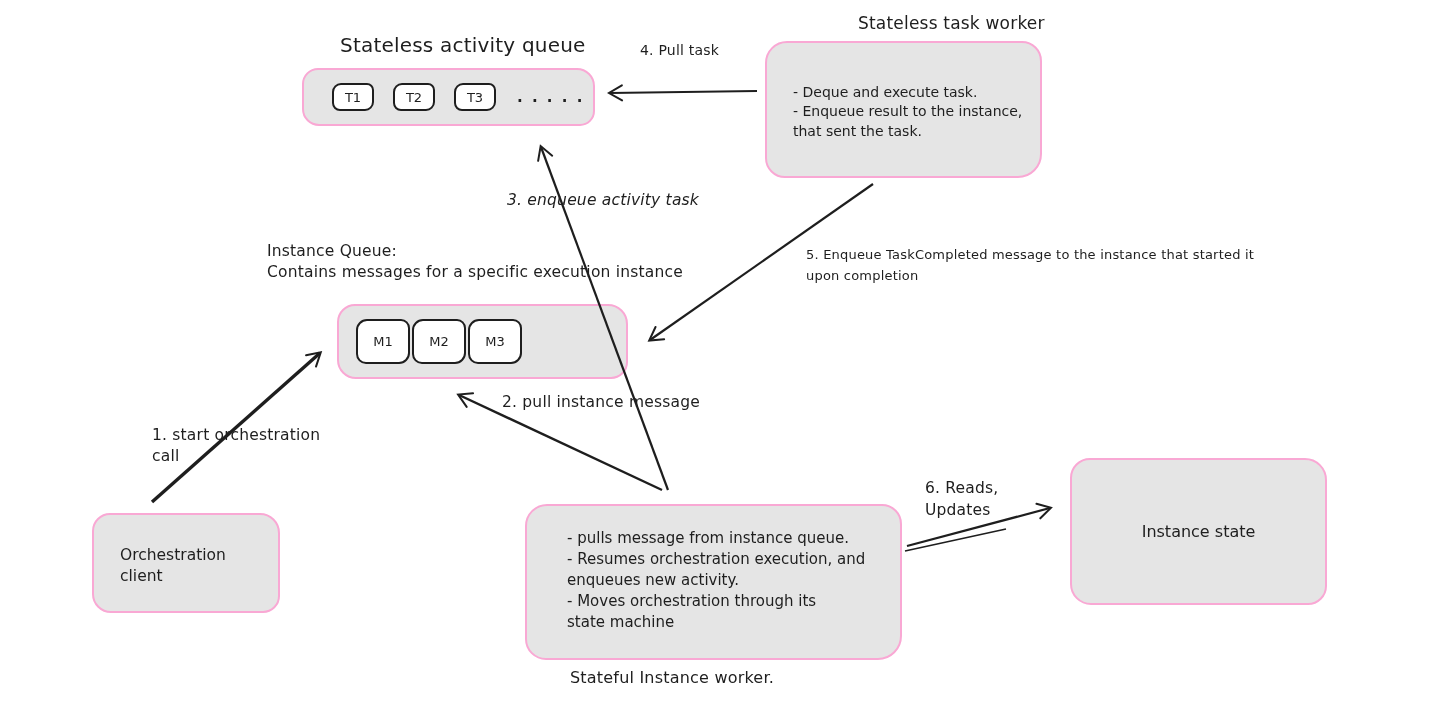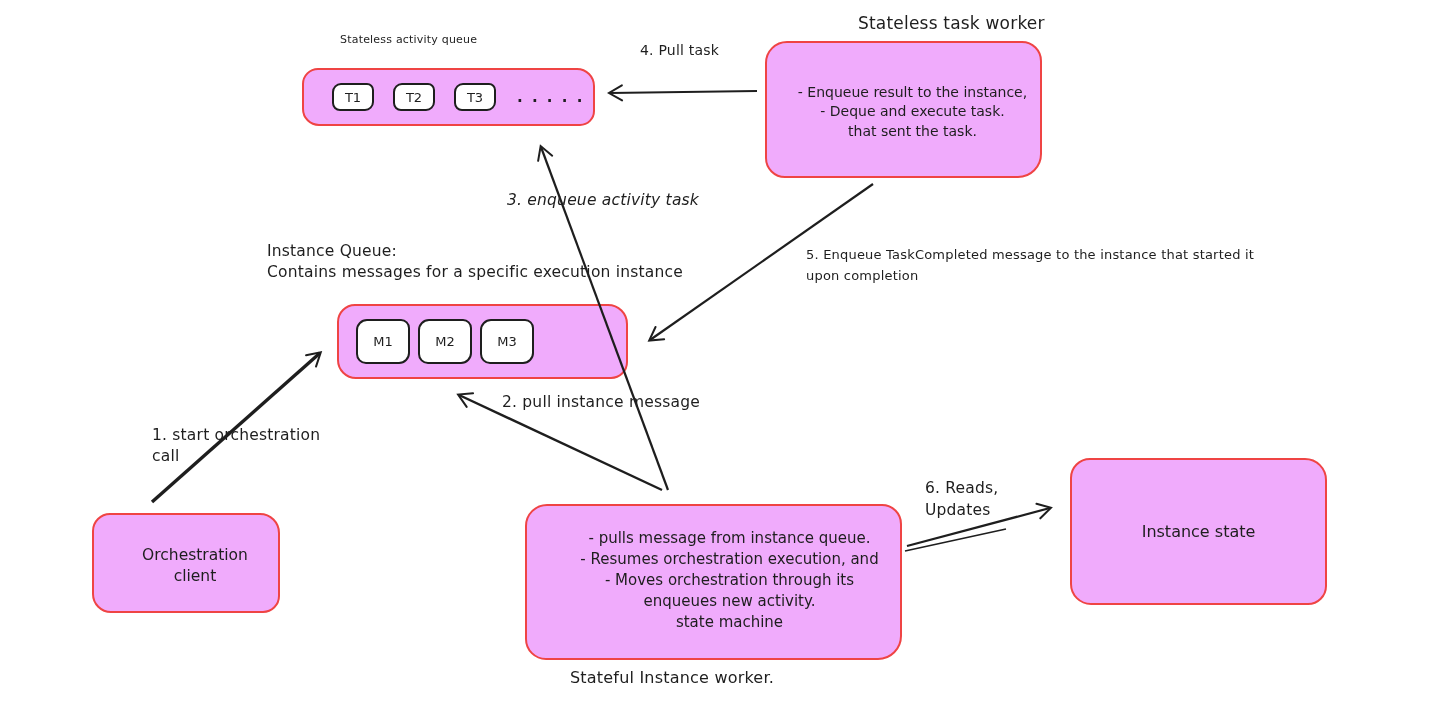--- a/index.html
+++ b/index.html
@@ -18,24 +18,23 @@
     position: absolute;
     inset: 0;
     width: 1443px;
     height: 727px;
     z-index: 5;
     pointer-events: none;
   }
 
   .box {
     position: absolute;
-    border: 2px solid #ef4444;
-    background: #f0abfc;
+    border: 2px solid #f9a8d4;
+    background: #e5e5e5;
     z-index: 2;
-    text-align: center;
   }
 
   .label {
     position: absolute;
     z-index: 3;
     white-space: nowrap;
     letter-spacing: 0.2px;
   }
 
   .chip {
@@ -51,40 +50,40 @@
   
   .activity-queue-box {
     left: 302px; top: 68px; width: 293px; height: 58px;
     border-radius: 16px 18px 15px 17px;
     display: flex; align-items: center;
     padding-left: 28px;
   }
   .activity-queue-box .chip { width: 42px; height: 28px; margin-right: 19px; }
   .queue-ellipsis { font-size: 15px; font-weight: bold; letter-spacing: 2px; margin-left: 2px; }
 
-  .activity-queue-title { left: 340px; top: 33px; font-size: 11px; }
+  .activity-queue-title { left: 340px; top: 33px; font-size: 20px; }
 
   
   .task-worker-box {
     left: 765px; top: 41px; width: 277px; height: 137px;
     border-radius: 22px 20px 24px 20px;
     padding: 40px 8px 0 26px;
     font-size: 14px;
     line-height: 1.38;
   }
   .task-worker-title { left: 810px; top: 13px; font-size: 17px; margin-left: 48px; }
 
   
   .instance-queue-box {
     left: 337px; top: 304px; width: 291px; height: 75px;
     border-radius: 18px 20px 17px 19px;
     display: flex; align-items: center;
     padding-left: 17px;
   }
-  .instance-queue-box .chip { width: 54px; height: 45px; margin-right: 8px; border-radius: 11px 9px 11px 10px; }
+  .instance-queue-box .chip { width: 54px; height: 45px; margin-right: 2px; border-radius: 11px 9px 11px 10px; }
 
   .instance-queue-title { left: 267px; top: 241px; font-size: 15.5px; line-height: 21px; }
 
   
   .orchestration-client-box {
     left: 92px; top: 513px; width: 188px; height: 100px;
     border-radius: 18px 20px 17px 19px;
     padding: 30px 8px 0 26px;
     font-size: 15.5px;
     line-height: 1.35;
@@ -140,22 +139,22 @@
   <div class="label activity-queue-title">Stateless activity queue</div>
   <div class="box activity-queue-box">
     <div class="chip">T1</div>
     <div class="chip">T2</div>
     <div class="chip">T3</div>
     <div class="queue-ellipsis">. . . . .</div>
   </div>
 
   <div class="label task-worker-title">Stateless task worker</div>
   <div class="box task-worker-box">
+    <div>- Deque and execute task.</div>
     <div>- Enqueue result to the instance,</div>
-    <div>- Deque and execute task.</div>
     <div>that sent the task.</div>
   </div>
 
   <div class="label instance-queue-title">
     <div>Instance Queue:</div>
     <div>Contains messages for a specific execution instance</div>
   </div>
   <div class="box instance-queue-box">
     <div class="chip">M1</div>
     <div class="chip">M2</div>
@@ -163,22 +162,22 @@
   </div>
 
   <div class="box orchestration-client-box">
     <div>Orchestration</div>
     <div>client</div>
   </div>
 
   <div class="box instance-worker-box">
     <div>- pulls message from instance queue.</div>
     <div>- Resumes orchestration execution, and</div>
+    <div>enqueues new activity.</div>
     <div>- Moves orchestration through its</div>
-    <div>enqueues new activity.</div>
     <div>state machine</div>
   </div>
   <div class="label instance-worker-caption">Stateful Instance worker.</div>
 
   <div class="box instance-state-box">
     <div>Instance state</div>
   </div>
 
   <div class="label arrow-label-1">
     <div>1. start orchestration</div>

